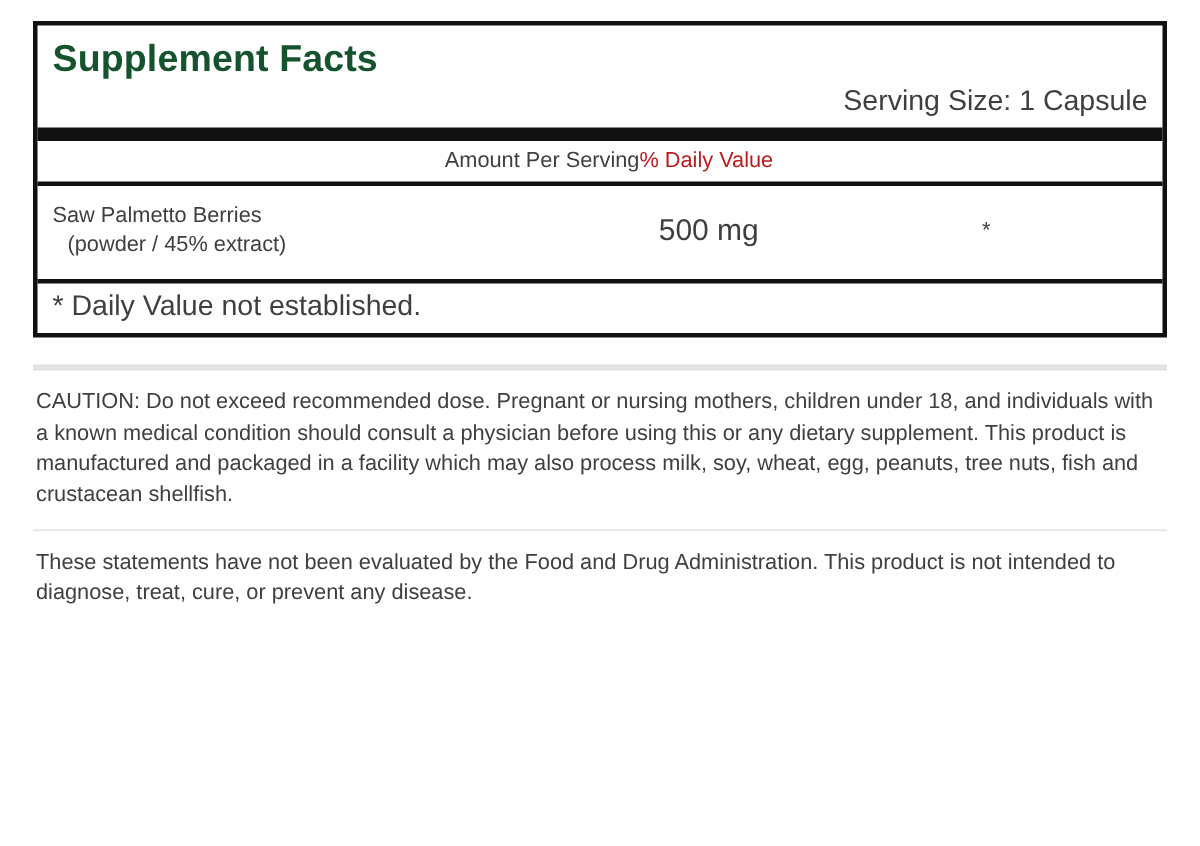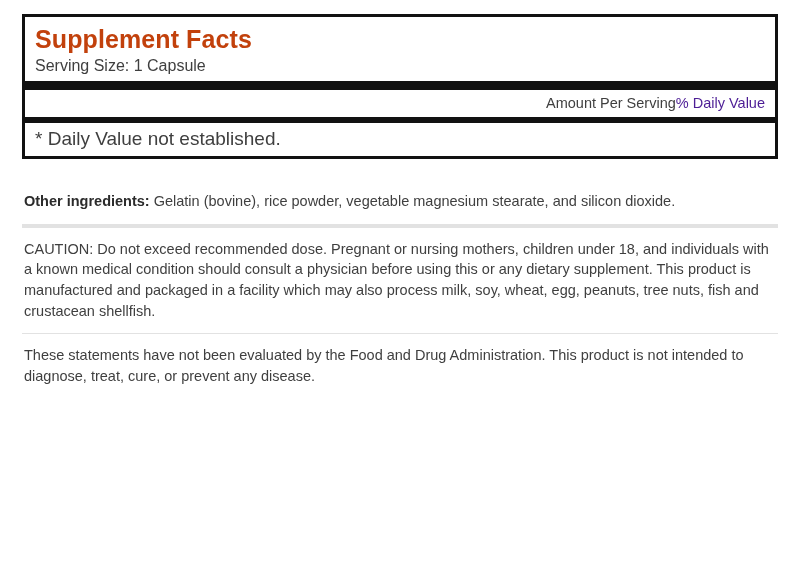--- a/index.html
+++ b/index.html
@@ -26,50 +26,51 @@
     border: 3px solid #111111;
     box-sizing: border-box;
     margin: 0 0 0 0;
   }
   .sf-head {
     padding: 9px 10px 6px 10px;
   }
   .sf-title {
     font-size: 25px;
     font-weight: bold;
-    color: #c2410c;
+    color: #14532d;
     line-height: 1.05;
     letter-spacing: .1px;
   }
   .sf-serving {
-    font-size: 16px;
+    font-size: 19px;
     color: #3f3f3f;
     padding-top: 5px;
+    text-align: right;
   }
   .sf-rule-thick {
     height: 9px;
     background: #111111;
   }
   .sf-rule-med {
     height: 3px;
     background: #111111;
   }
   .sf-row {
     display: flex;
     align-items: center;
-    justify-content: flex-end;
+    justify-content: center;
     padding: 5px 10px 6px 22px;
   }
   .sf-row .lbl {
     font-size: 14.5px;
     color: #3f3f3f;
   }
   .sf-row .dv {
     font-size: 14.5px;
-    color: #4c1d95;
+    color: #b91c1c;
   }
   .sf-ingredient {
     display: flex;
     align-items: center;
     padding: 8px 10px 10px 10px;
     min-height: 44px;
   }
   .sf-ingredient .name {
     flex: 0 0 auto;
     width: 330px;
@@ -135,32 +136,37 @@
 
     <div class="sf-rule-thick"></div>
 
     <div class="sf-row">
       <div class="lbl">Amount Per Serving</div>
       <div class="dv">% Daily Value</div>
     </div>
 
     <div class="sf-rule-med"></div>
 
+    <div class="sf-ingredient">
+      <div class="name">
+        <span>Saw Palmetto Berries</span>
+        <span class="sub">(powder / 45% extract)</span>
+      </div>
+      <div class="amt">500 mg</div>
+      <div class="pct">*</div>
+    </div>
 
     <div class="sf-rule-med"></div>
 
     <div class="sf-footnote">* Daily Value not established.</div>
 
   </div>
 
   <div class="blocks">
 
-    <div class="block first">
-      <span class="b-strong">Other ingredients:</span><span> Gelatin (bovine), rice powder, vegetable magnesium stearate, and silicon dioxide.</span>
-    </div>
 
     <div class="divider"></div>
 
 
     <div class="divider"></div>
 
 
     <div class="divider"></div>
 
 

